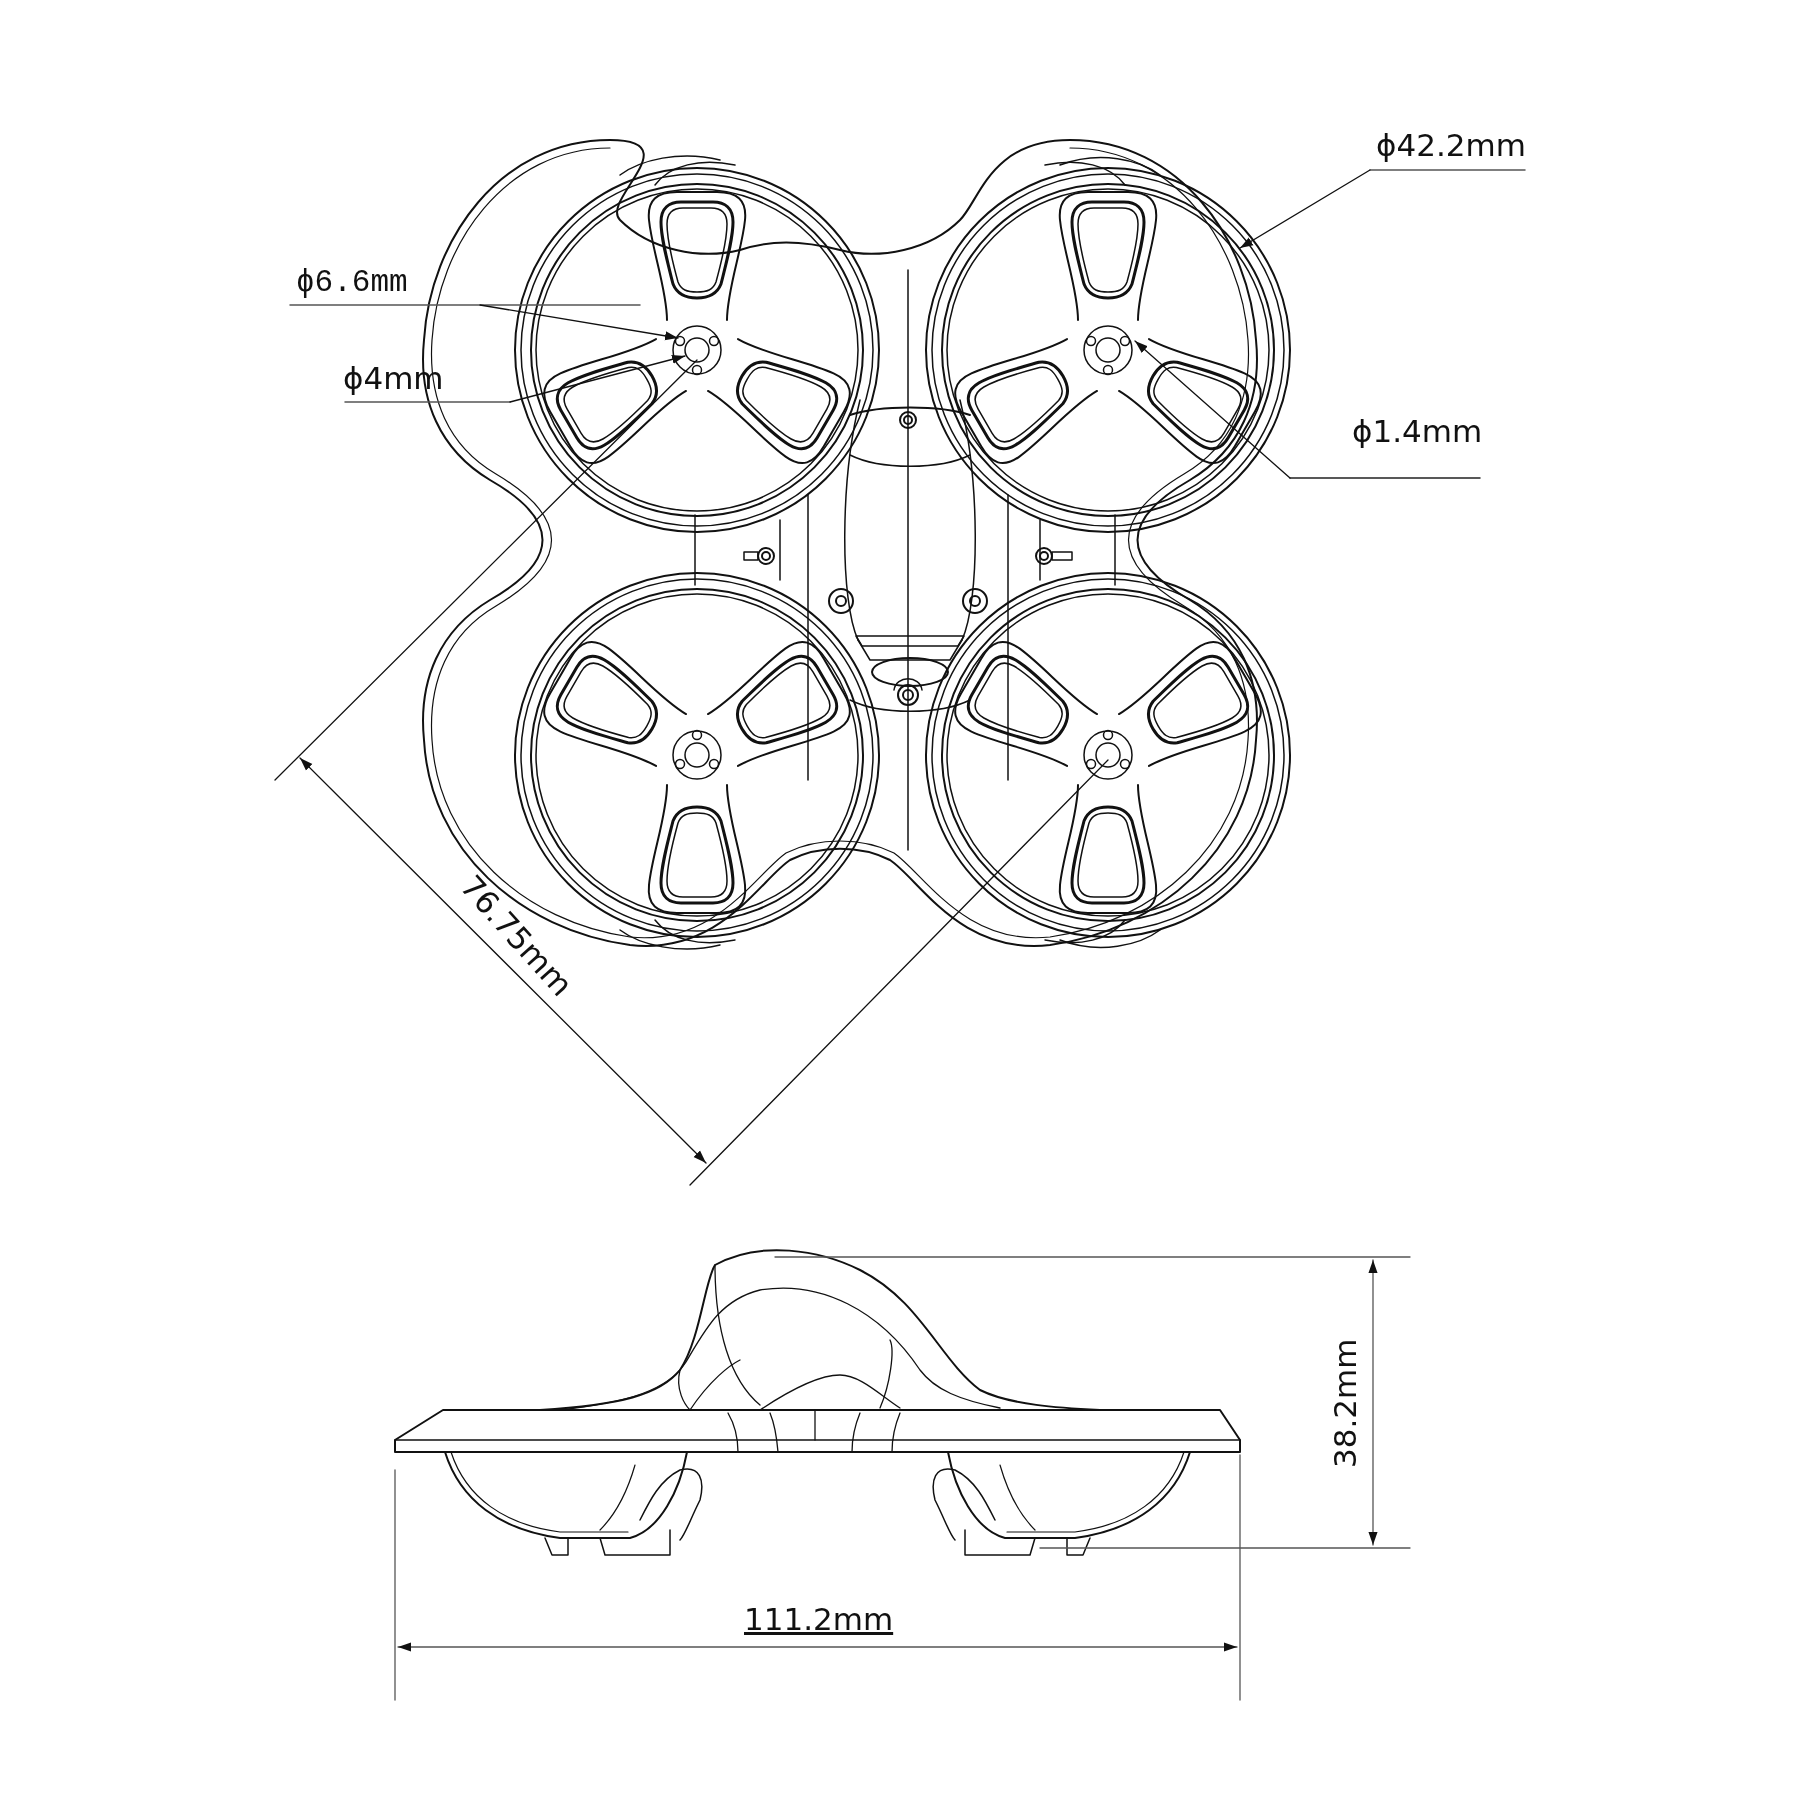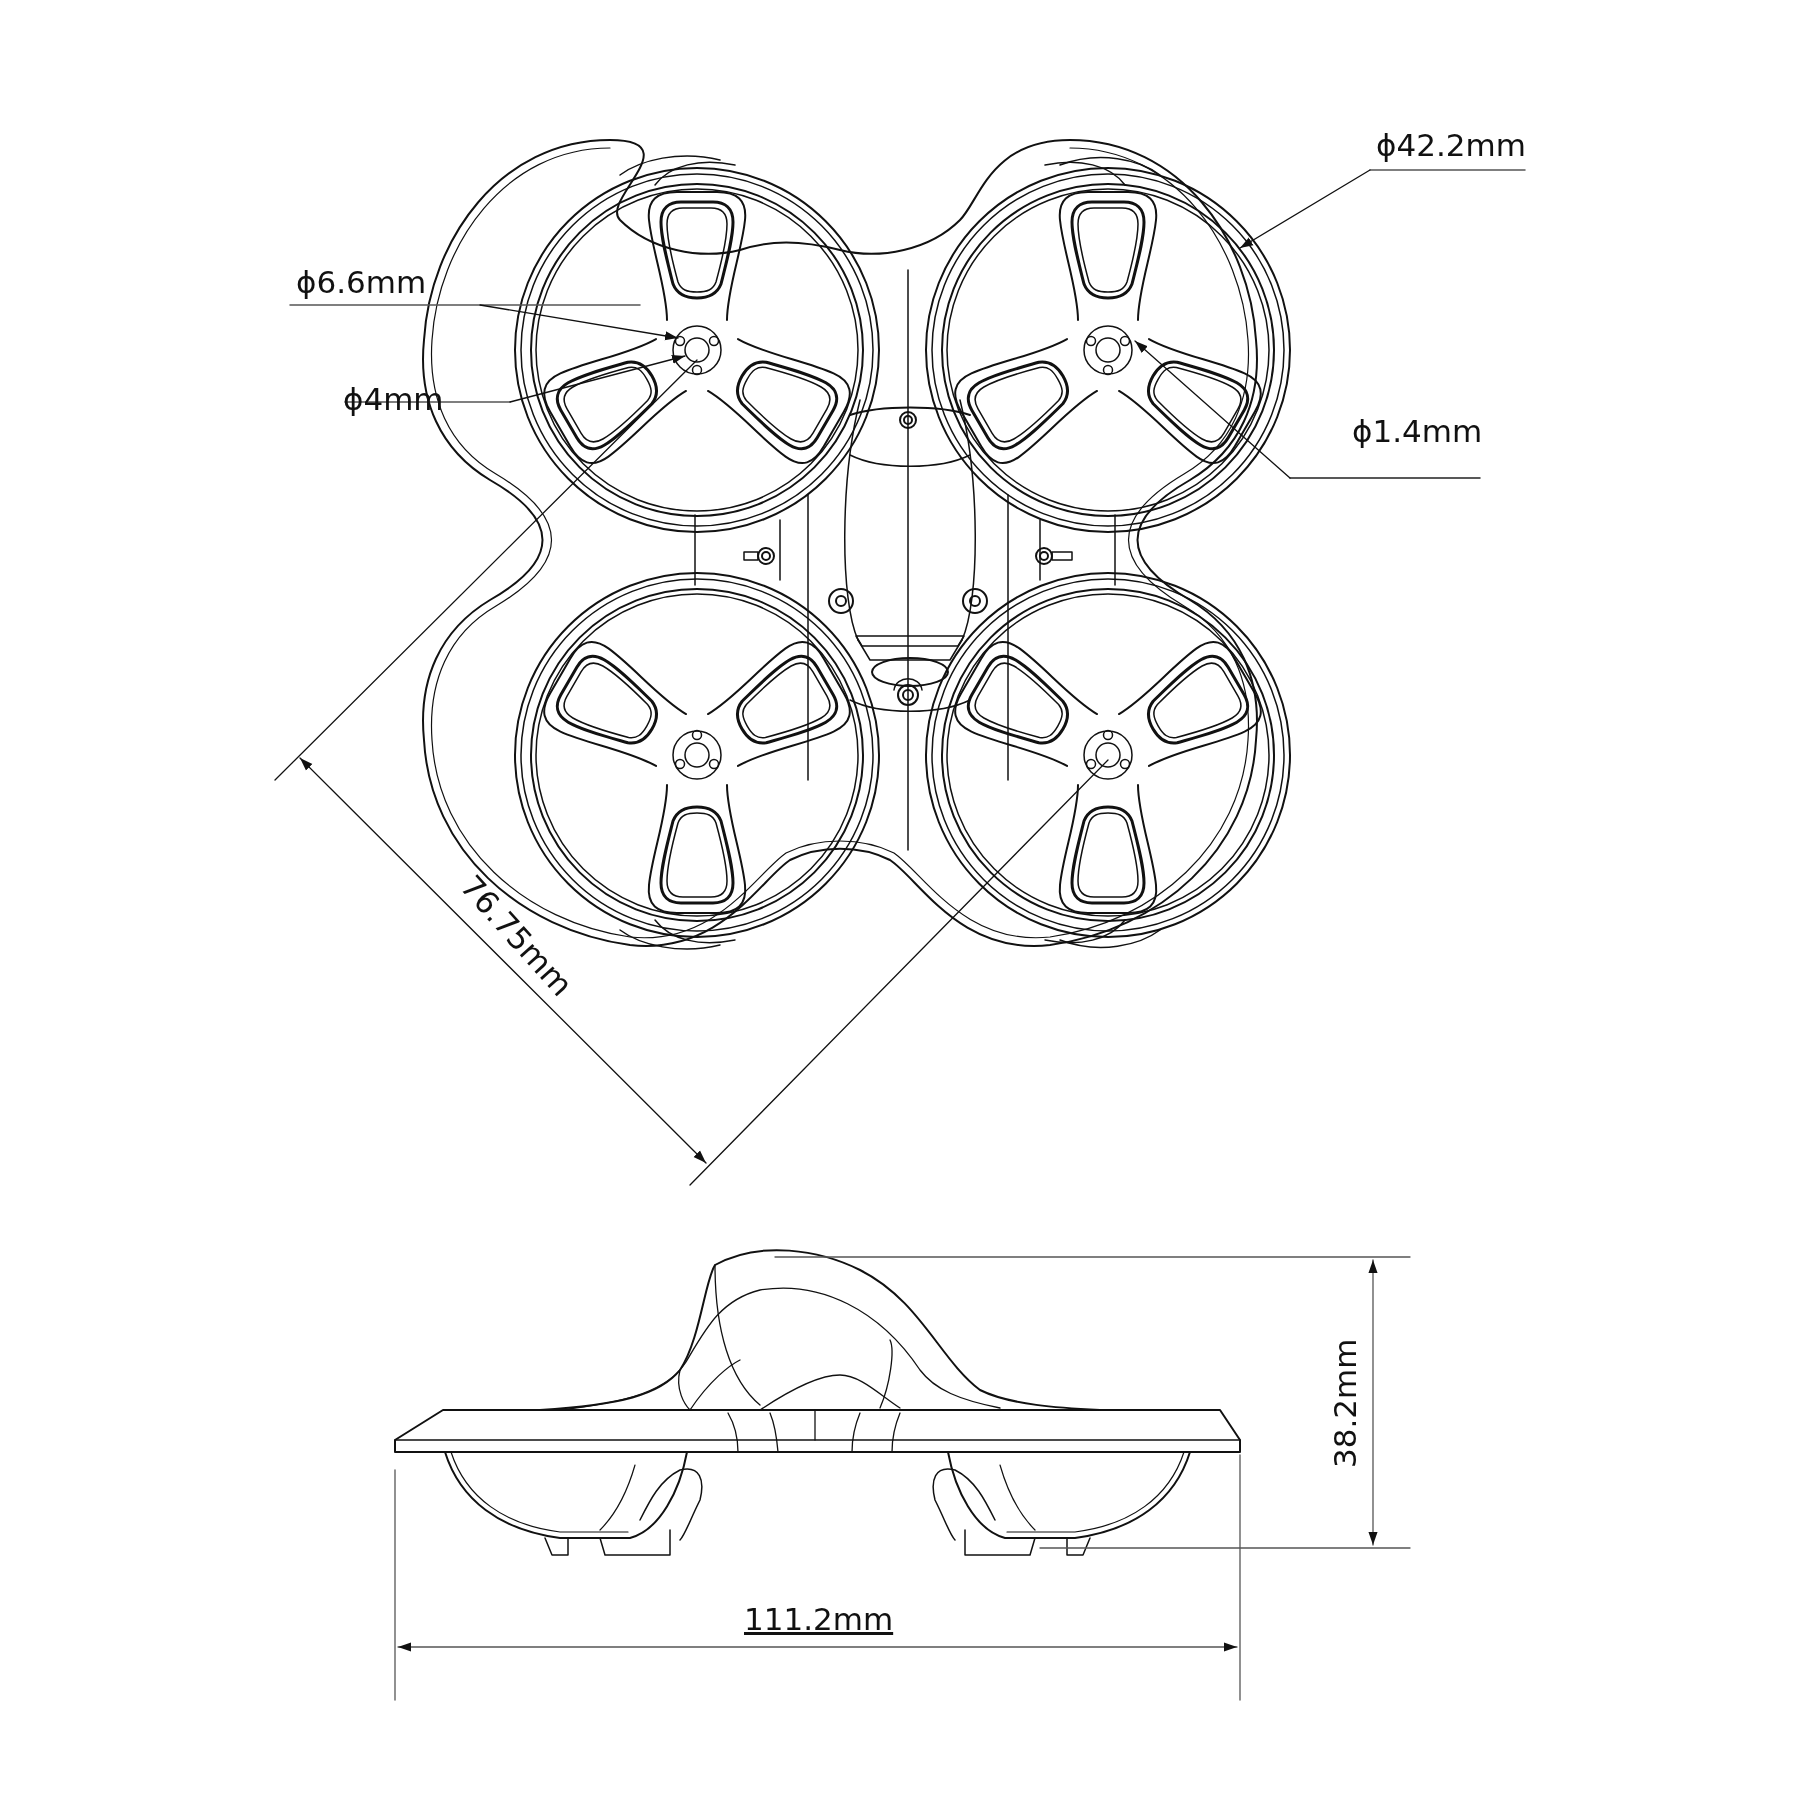--- a/index.html
+++ b/index.html
@@ -184,20 +184,20 @@
       <line x1="1040" y1="1548" x2="1410" y2="1548" stroke-width="1.3" stroke="#555"></line>
       <line x1="1373" y1="1260" x2="1373" y2="1545" stroke-width="1.3" stroke="#555" marker-start="url(#arr)" marker-end="url(#arr)"></line>
 
       <line x1="395" y1="1470" x2="395" y2="1700" stroke-width="1.3" stroke="#555"></line>
       <line x1="1240" y1="1455" x2="1240" y2="1700" stroke-width="1.3" stroke="#555"></line>
       <line x1="398" y1="1647" x2="1237" y2="1647" stroke-width="1.3" stroke="#555" marker-start="url(#arr)" marker-end="url(#arr)"></line>
     </g>
   </svg>
 
   <div class="lbl" style="left:1376px; top:130px;">ϕ42.2mm</div>
-  <div class="lbl" style="left:296px; top:267px;">ϕ6.6mm</div>
-  <div class="lbl" style="left:343px; top:384px;">ϕ4mm</div>
+  <div class="lbl" style="left:296px; top:267px;font-family:Liberation Mono, monospace;">ϕ6.6mm</div>
+  <div class="lbl" style="left:343px; top:363px;">ϕ4mm</div>
   <div class="lbl" style="left:1352px; top:416px;">ϕ1.4mm</div>
   <div class="lbl rot-diag" style="left:478px; top:870px;">76.75mm</div>
   <div class="lbl rot-vert" style="left:1330px; top:1468px;">38.2mm</div>
   <div class="lbl" style="left:744px; top:1604px;text-decoration:underline;">111.2mm</div>
 
 </div>
 
 </body></html>

